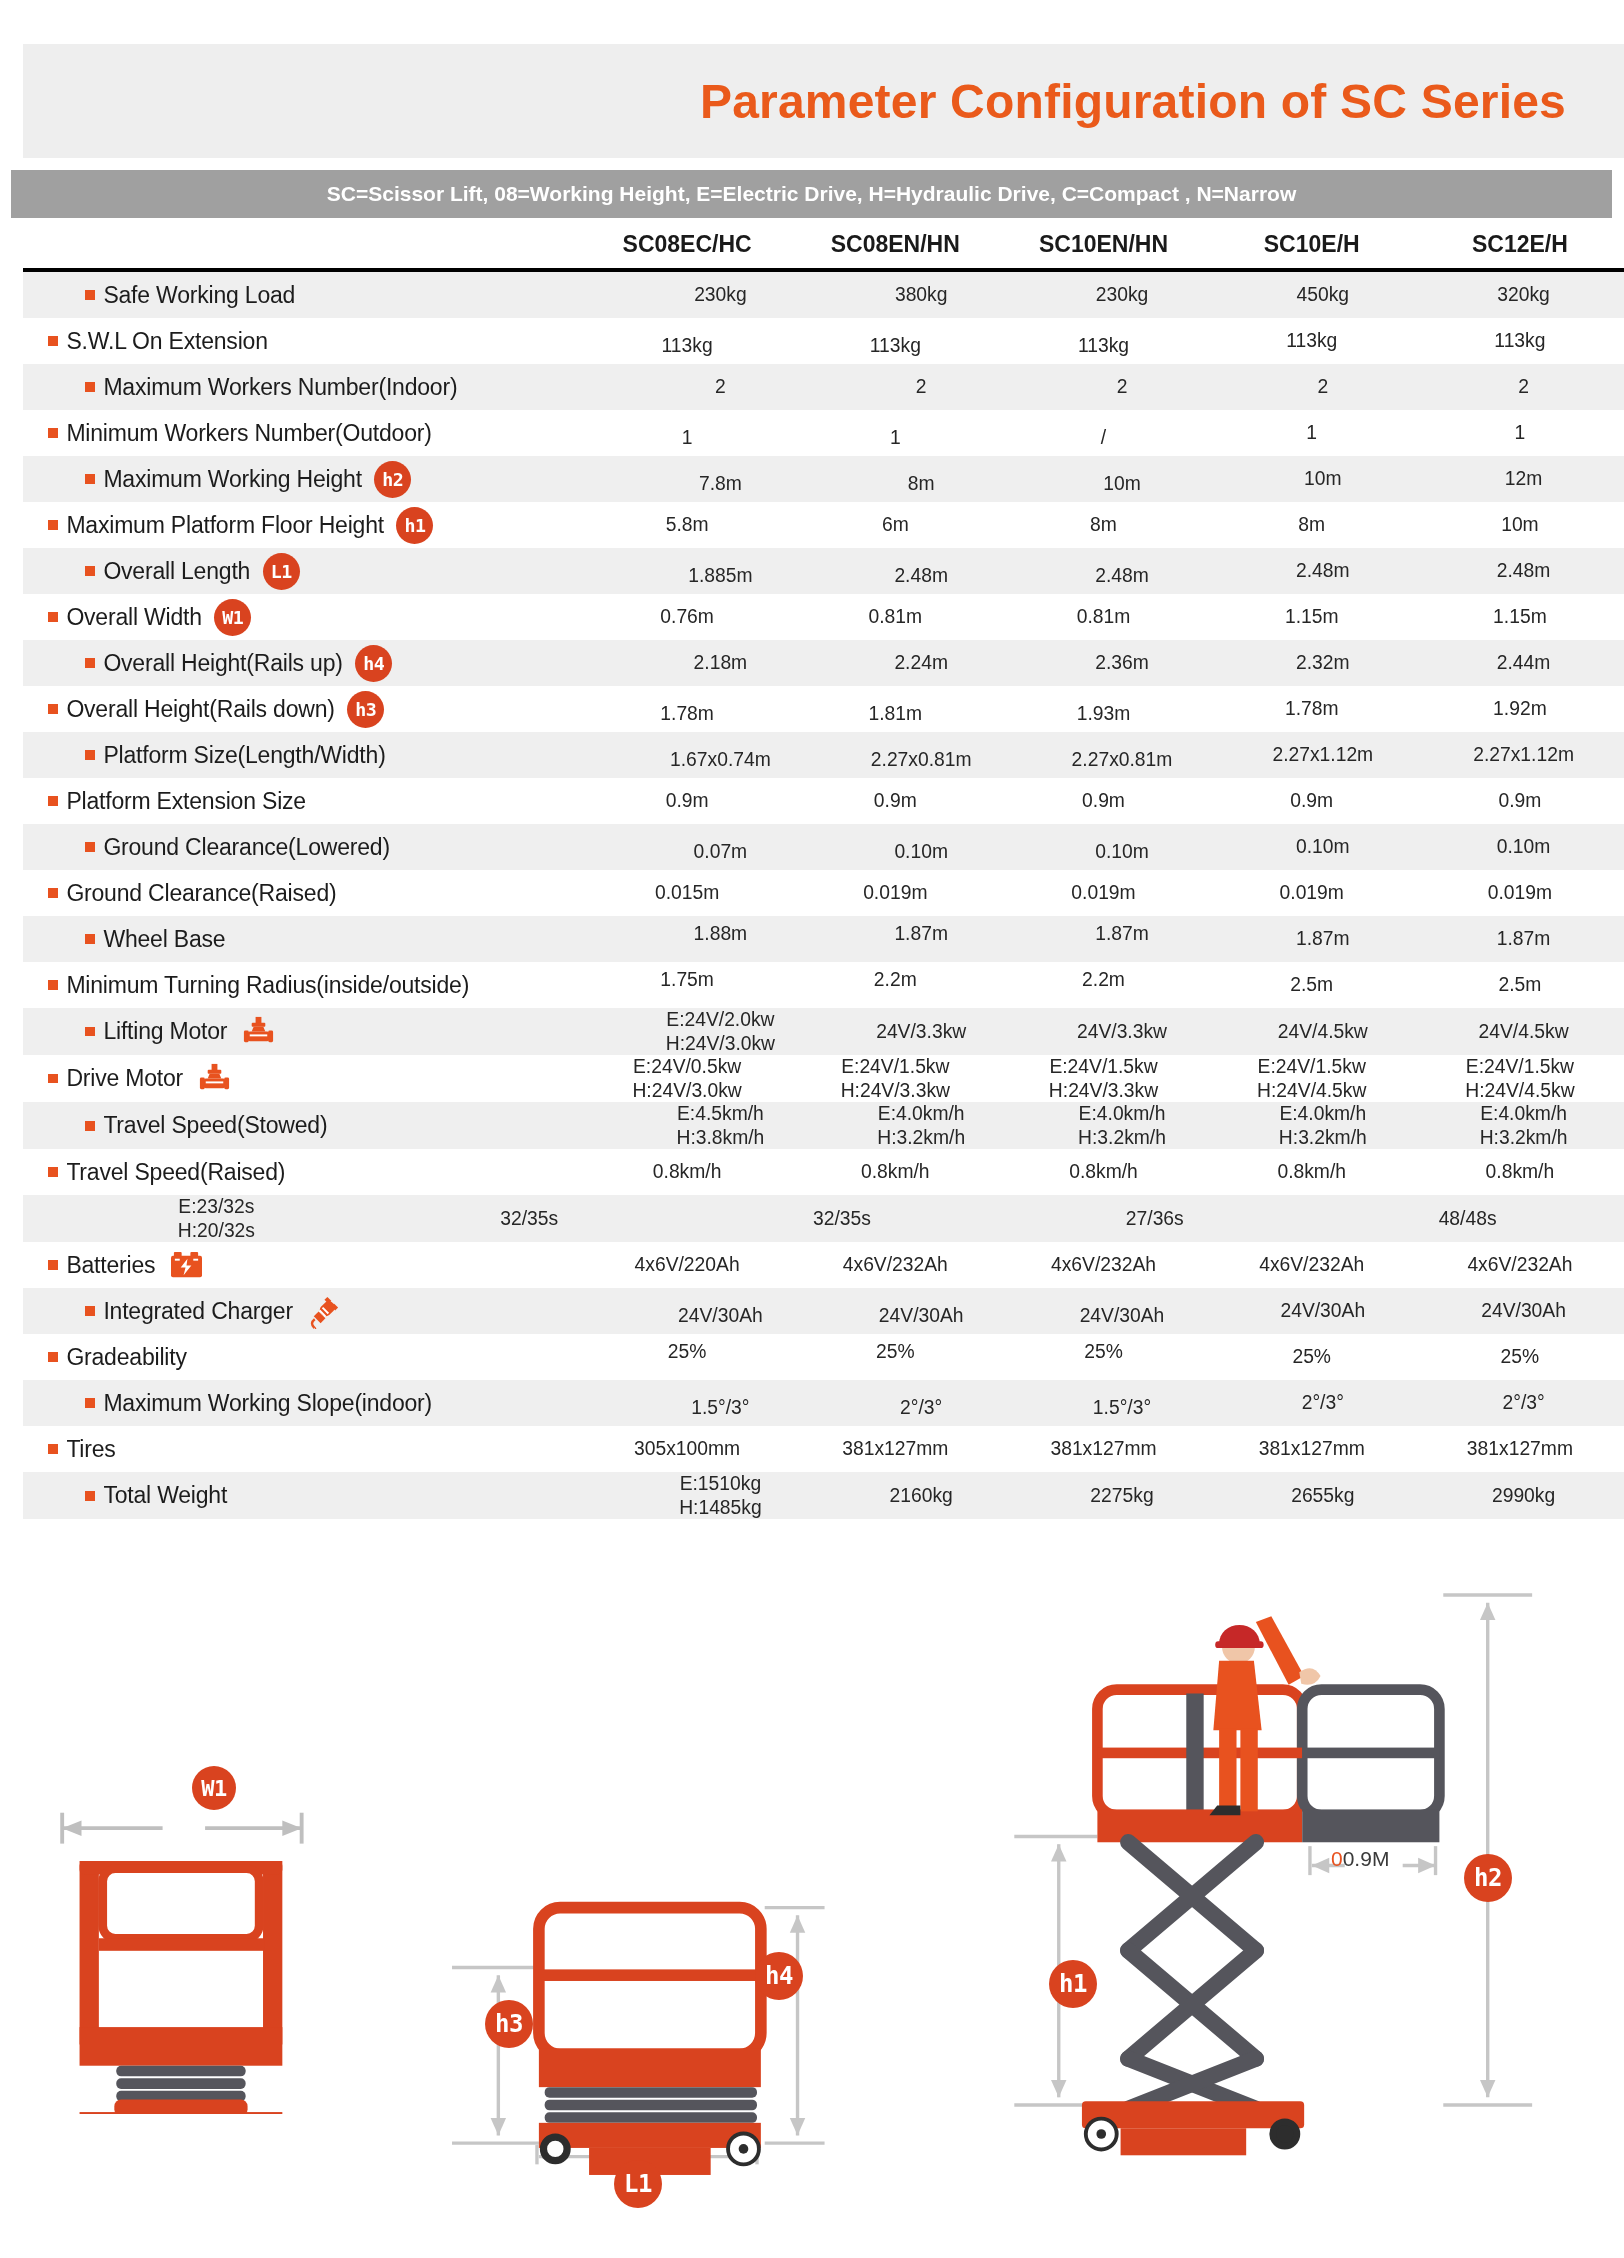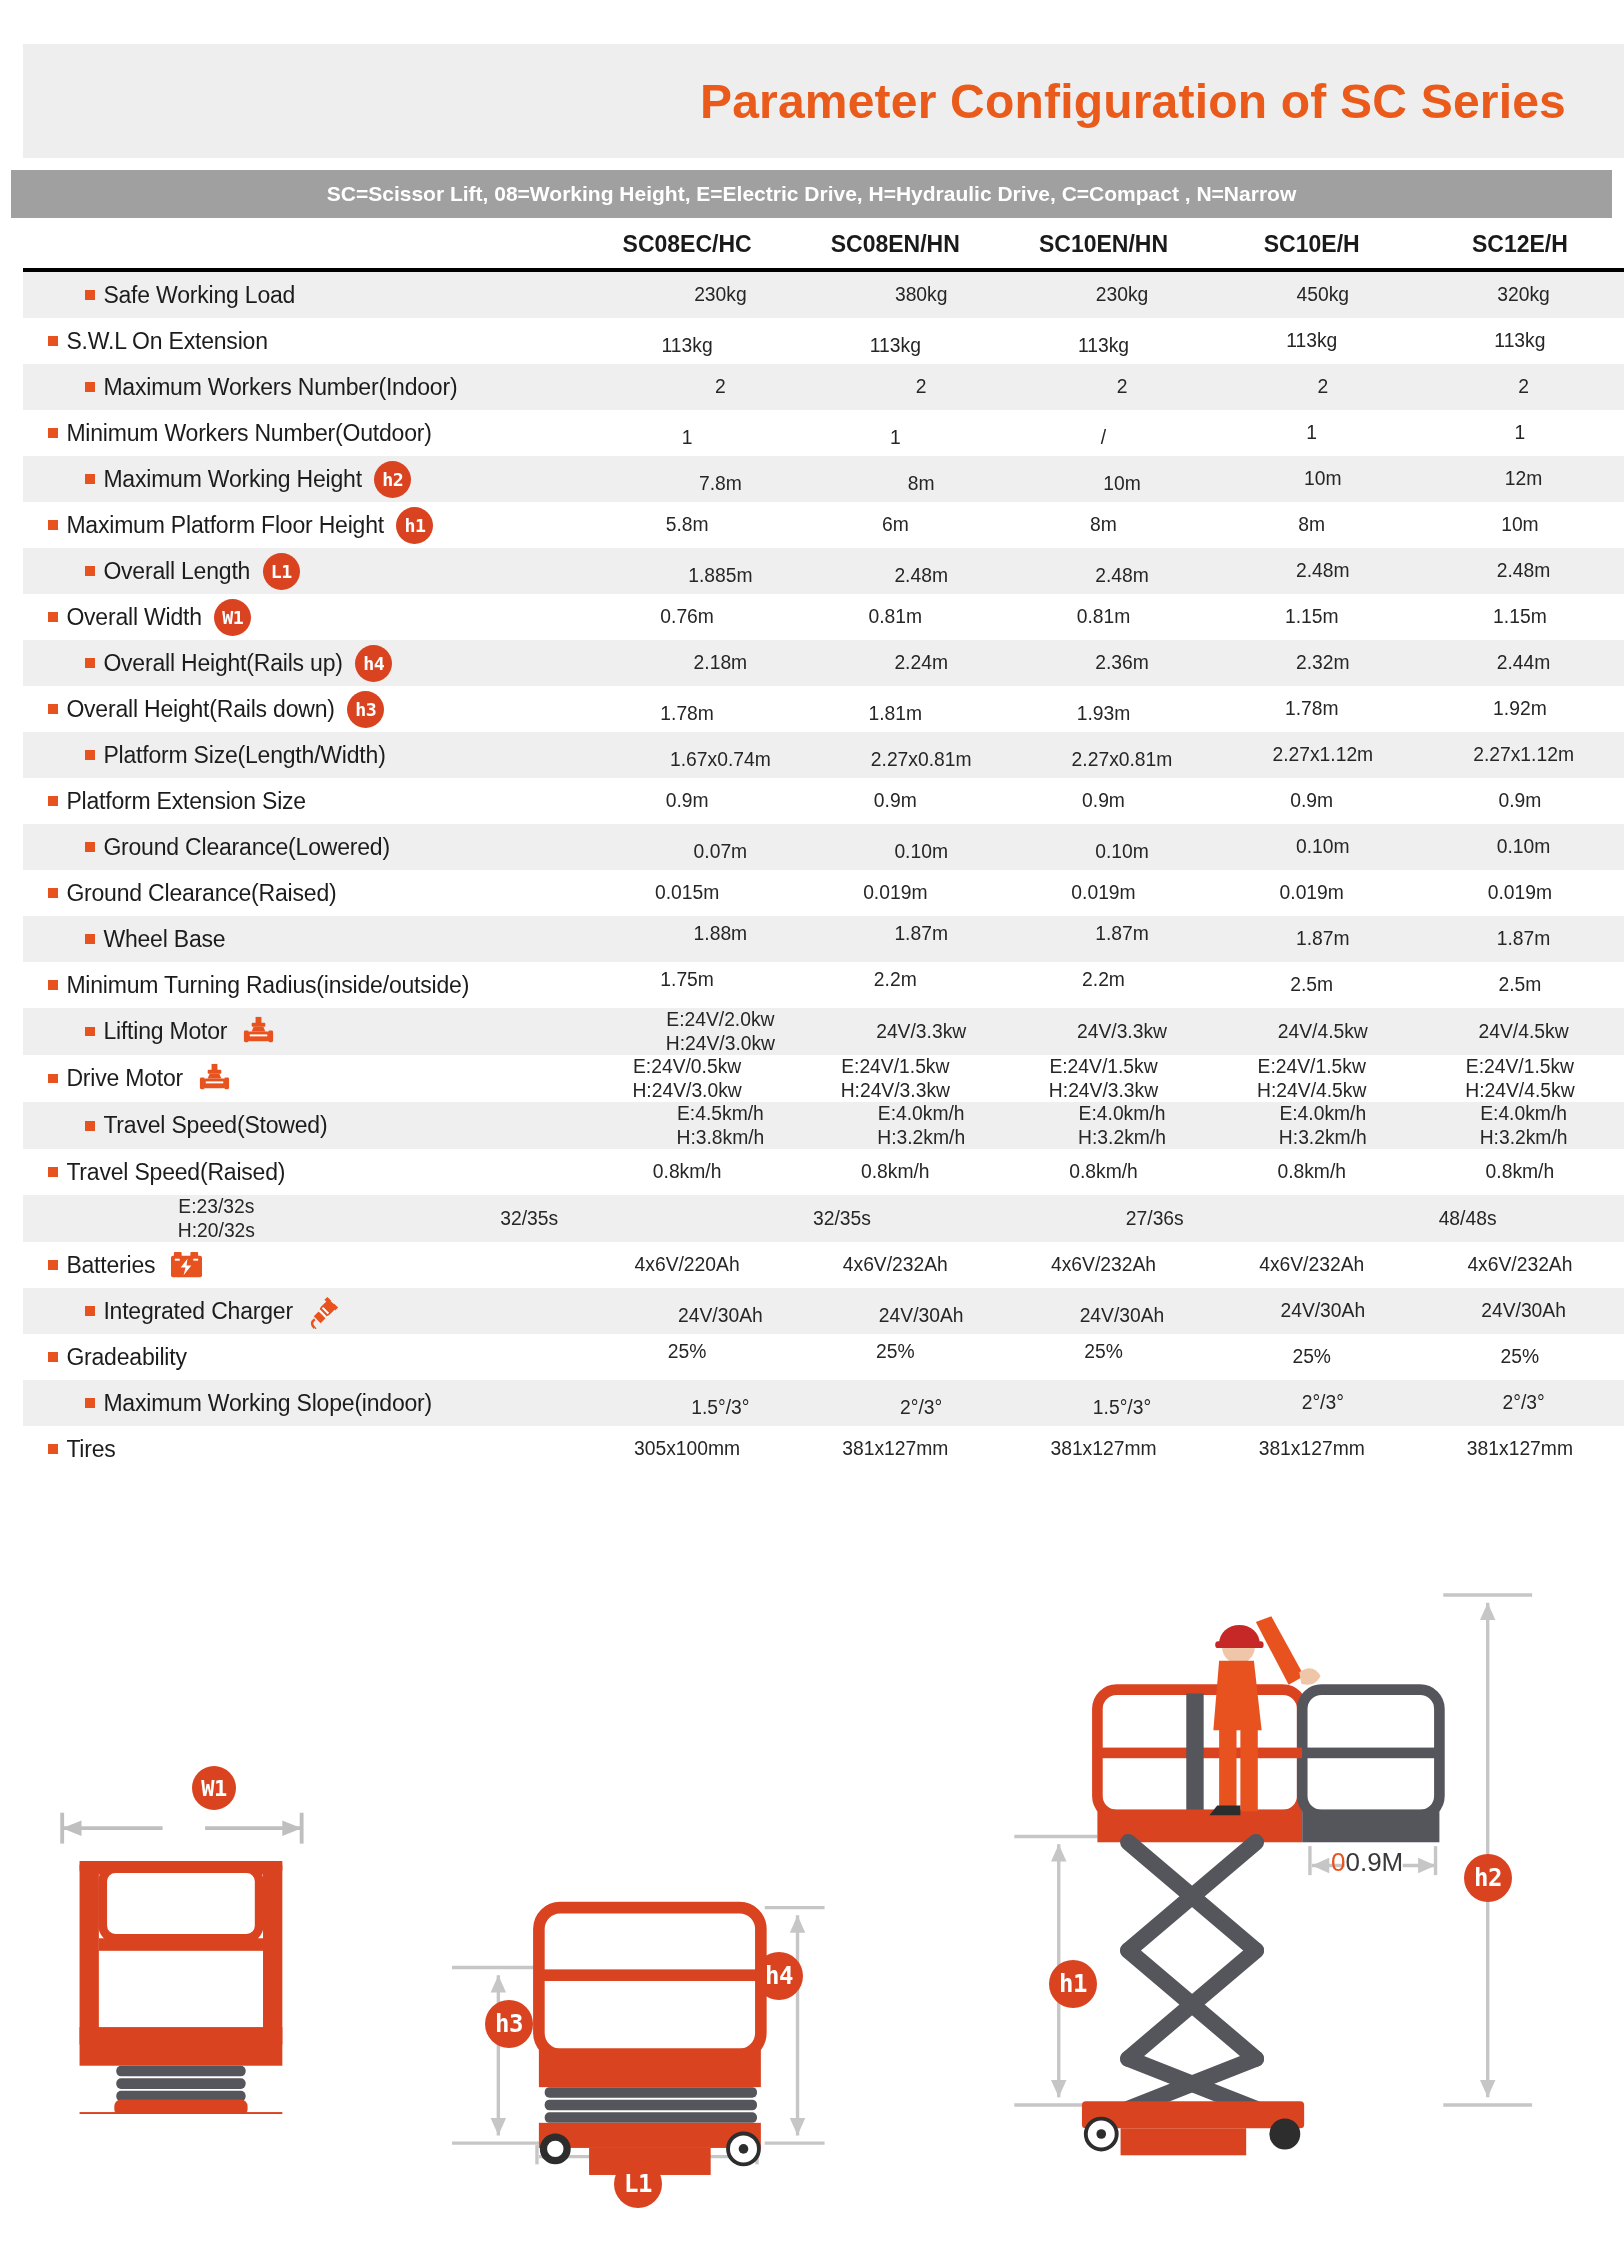--- a/index.html
+++ b/index.html
@@ -106,21 +106,21 @@
     letter-spacing:-0.5px;
   }
   .b-w1 { width:44px; height:44px; font-size:22px; left:153px; top:-39px; }
   .b-h3 { width:48px; height:48px; font-size:24px; left:60px;  top:195px; }
   .b-h4 { width:48px; height:48px; font-size:24px; left:330px; top:147px; }
   .b-l1 { width:48px; height:48px; font-size:24px; left:189px; top:355px; }
   .b-h1 { width:48px; height:48px; font-size:24px; left:83px;  top:396px; }
   .b-h2 { width:48px; height:48px; font-size:24px; left:498px; top:290px; }
 
   .dim-text {
-    position:absolute; font-size:26px; color:#3a3a3a;
+    position:absolute; font-size:21px; color:#3a3a3a;
     white-space:nowrap; font-weight:normal;
   }
   .dim-text .hl { color:#e8521f; }
   .t-09m { left:365px; top:283px; }
 </style>
 </head>
 <body>
 
 <div class="title-band">
   <div class="title-text">Parameter Configuration of SC Series</div>
@@ -513,20 +513,33 @@
           <span class="bullet"></span>
           <span class="label-txt">Tires</span>
           <span class="badge-slot"></span>
         </div>
         <div class="val ">305x100mm</div>
         <div class="val ">381x127mm</div>
         <div class="val ">381x127mm</div>
         <div class="val ">381x127mm</div>
         <div class="val ">381x127mm</div>
       </div>
+      <div class="row odd">
+        <div class="label-cell">
+          <span class="bullet"></span>
+          <span class="label-txt">Total Weight</span>
+          <span class="badge-slot"></span>
+        </div>
+        <div class="val ">E:1510kg
+H:1485kg</div>
+        <div class="val ">2160kg</div>
+        <div class="val ">2275kg</div>
+        <div class="val ">2655kg</div>
+        <div class="val ">2990kg</div>
+      </div>
     </div>
 </div>
 
 <div class="diagrams">
 
   <div class="fig fig-w1">
     <div class="dim-badge b-w1">W1</div>
     <svg width="309" height="309" viewBox="0 0 320 320">
 
       <g stroke="#bfbfbf" stroke-width="4" fill="none">

